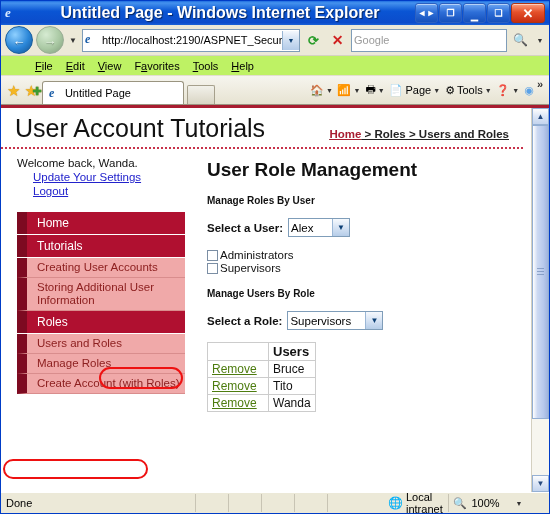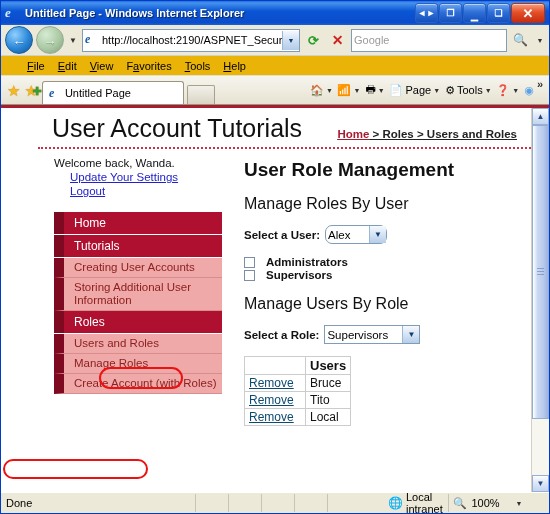--- a/index.html
+++ b/index.html
@@ -22,23 +22,23 @@
     height:24px;flex:0 0 24px;
     background:linear-gradient(to bottom,#1f6ee0 0%,#4592ee 8%,#0a55d4 42%,#0b4ccb 90%,#1a62d8 100%);
     display:flex;align-items:center;
     padding:0 2px 0 4px;
     position:relative;
   }
   .title-ie-icon{
     width:16px;height:16px;margin-right:4px;position:relative;flex:0 0 16px;
   }
   .title-text{
-    color:#fff;font-weight:bold;font-size:11px;
+    color:#fff;font-weight:bold;font-size:16px;
     text-shadow:1px 1px 1px rgba(0,0,0,.55);
-    white-space:nowrap;flex:1;
+    white-space:nowrap;flex:1;text-align:center;
   }
   .title-buttons{display:flex;align-items:center;gap:1px;margin-right:2px;}
   .tbtn{
     width:21px;height:18px;border:1px solid #2b5fc0;
     border-radius:3px;
     background:linear-gradient(to bottom,#6fa7f2,#2e6fd8 45%,#1550bc);
     box-shadow:inset 0 1px 0 rgba(255,255,255,.5);
     display:flex;align-items:center;justify-content:center;
     color:#fff;font-size:9px;font-weight:bold;position:relative;
   }
@@ -102,22 +102,22 @@
     display:flex;align-items:center;padding:0 2px;flex:0 0 150px;
   }
   .searchbox .ph{color:#9a9a9a;font-size:11px;flex:1;}
   .searchgo{
     width:22px;height:21px;flex:0 0 22px;display:flex;align-items:center;justify-content:center;
     color:#1b5fa8;font-size:12px;font-weight:bold;
   }
   .searchcaret{width:10px;flex:0 0 10px;text-align:center;color:#333;font-size:7px;}
   
   .menubar{
-    flex:0 0 19px;height:19px;background:#eab308;
-    display:flex;align-items:center;padding-left:20px;gap:1px;
+    flex:0 0 19px;height:19px;background:#bef264;
+    display:flex;align-items:center;padding-left:28px;gap:1px;
     border-bottom:1px solid #e3dfcf;
   }
   .menubar .mi{
     padding:1px 6px;font-size:11px;color:#000;
   }
   .menubar .mi u{text-decoration:underline;}
   
   .cmdbar{
     flex:0 0 28px;height:28px;
     background:linear-gradient(to bottom,#f6f5ee,#e7e3d2);
@@ -152,21 +152,21 @@
   .chev{font-size:11px;color:#333;font-weight:bold;padding-right:2px;align-self:flex-start;margin-top:2px;}
   
   .viewport{
     flex:1;position:relative;background:#fff;
     border-top:3px solid #a81c30;
     display:flex;overflow:hidden;
   }
   .pagearea{
     flex:1;position:relative;overflow:hidden;background:#fff;
   }
-  .page-inner{position:absolute;left:0;top:0;right:0;padding-left:37px;}
+  .page-inner{position:absolute;left:0;top:0;right:8px;}
   .page-header{
     padding:6px 14px 2px 14px;
     display:flex;align-items:flex-end;
     border-bottom:2px dotted #c7314a;
     padding-bottom:4px;
   }
   .page-title{
     font-size:25px;color:#111;font-family:"Liberation Sans",sans-serif;
     font-weight:normal;white-space:nowrap;
   }
@@ -195,55 +195,55 @@
     background:#f0a9a9;color:#8d2020;font-size:11.5px;
     padding:3px 4px 3px 10px;
     border-left:10px solid #7d0a21;
     border-bottom:1px solid #d98d8d;
     width:168px;box-sizing:border-box;line-height:13px;
   }
   .right-col{
     flex:1;padding:10px 10px 0 6px;box-sizing:border-box;
   }
   .h2{font-size:19px;font-weight:bold;color:#111;margin:0 0 14px 0;}
-  .h3{font-size:16px;font-weight:normal;color:#111;margin:0 0 12px 0;}
+  .h3{font-size:10px;font-weight:bold;color:#111;margin:0 0 12px 0;}
   .field-row{display:flex;align-items:center;gap:5px;margin-bottom:12px;position:relative;}
   .field-label{font-size:11.5px;font-weight:bold;color:#111;}
   select.ie-select{
     font-family:"Liberation Sans",sans-serif;font-size:11.5px;
     height:19px;border:1px solid #7f9db9;background:#fff;
     padding:0 0 0 2px;color:#000;
     -webkit-appearance:none;appearance:none;
     min-width:62px;
   }
   .selwrap{position:relative;display:inline-flex;align-items:center;}
   .selwrap .selarrow{
     position:absolute;right:1px;top:1px;width:16px;height:17px;
     background:linear-gradient(to bottom,#f6f9fd,#d3e1f3 55%,#b6cde8);
     border-left:1px solid #9bb7d6;
     display:flex;align-items:center;justify-content:center;
     color:#0c3f74;font-size:8px;pointer-events:none;
   }
-  .cb-row{display:flex;align-items:center;gap:11px;margin-bottom:1px;font-weight:bold;}
+  .cb-row{display:flex;align-items:center;gap:2px;margin-bottom:1px;}
   .cbox{
     width:11px;height:11px;border:1px solid #7b8ea4;background:#fff;
     box-sizing:border-box;flex:0 0 11px;
   }
   .cb-label{font-size:11.5px;color:#111;}
   .users-table{
     border-collapse:collapse;margin-top:8px;
     border:1px solid #b9b9b9;
   }
   .users-table td,.users-table th{
     border:1px solid #cccccc;padding:1px 4px;
     font-size:12px;color:#111;text-align:left;
     font-family:"Liberation Sans",sans-serif;
   }
   .users-table th{font-weight:bold;font-size:13px;}
-  .users-table a{color:#0c4a6e;text-decoration:underline;}
+  .users-table a{color:#4d7c0f;text-decoration:underline;}
   .tbl-blank{border:1px solid #cccccc;}
   
   .annot{
     position:absolute;border:2.5px solid #ee1111;border-radius:18px;
     pointer-events:none;box-sizing:border-box;
   }
   
   .vscroll{
     width:17px;flex:0 0 17px;background:#f1efe2;
     border-left:1px solid #d4d0c0;
@@ -406,21 +406,21 @@
             </div>
           </div>
 
           <div class="right-col">
             <div class="h2">User Role Management</div>
 
             <div class="h3">Manage Roles By User</div>
             <div class="field-row">
               <span class="field-label">Select a User:</span>
               <span class="selwrap">
-                <select class="ie-select" style="width:62px;border-radius:7px;">
+                <select class="ie-select" style="width:62px;">
                   <option>Alex</option>
                 </select>
                 <span class="selarrow">▼</span>
               </span>
             </div>
 
             <div style="margin-bottom:14px;">
               <div class="cb-row">
                 <span class="cbox"></span>
                 <span class="cb-label">Administrators</span>
@@ -451,21 +451,21 @@
               <tr>
                 <td><a href="#">Remove</a></td>
                 <td>Bruce</td>
               </tr>
               <tr>
                 <td><a href="#">Remove</a></td>
                 <td>Tito</td>
               </tr>
               <tr>
                 <td><a href="#">Remove</a></td>
-                <td>Local</td>
+                <td>Wanda</td>
               </tr>
             </tbody>
               </table>
           </div>
         </div>
       </div>
 
       <div class="annot" style="left:98px;top:259px;width:84px;height:22px;"></div>
       <div class="annot" style="left:2px;top:351px;width:145px;height:20px;"></div>
     </div>

